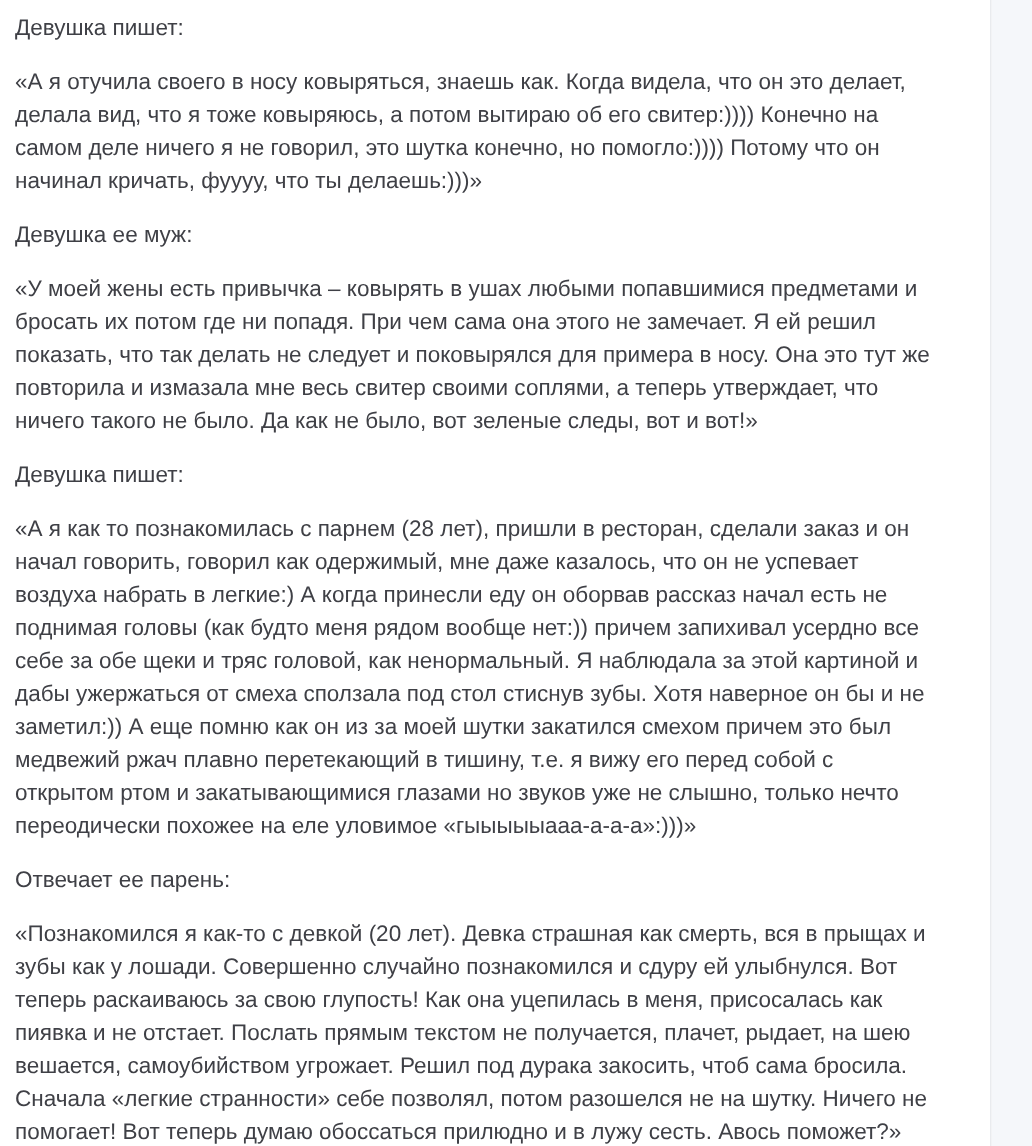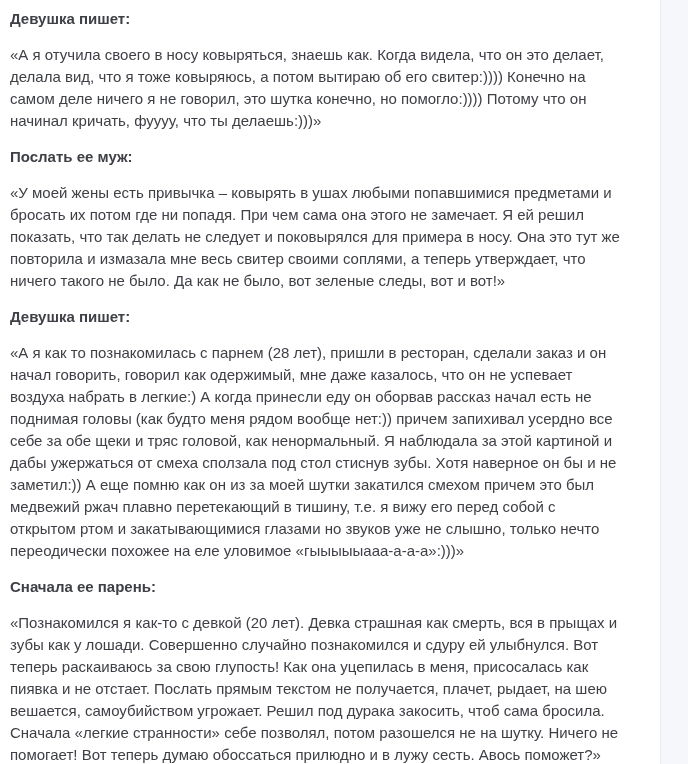--- a/index.html
+++ b/index.html
@@ -20,21 +20,20 @@
     min-height: 764px;
     background: #ffffff;
     border-right: 1px solid #e9ebee;
     padding: 8px 18px 10px 10px;
     color: #3f4046;
     font-size: 15px;
     line-height: 22px;
   }
   .post-label {
     margin: 14px 0;
-    font-weight: bold;
   }
   .post-label:first-child {
     margin-top: 0;
   }
   .post-quote {
     margin: 14px 0;
     white-space: pre-line;
   }
   .post:last-child .post-quote {
     margin-bottom: 0;
@@ -48,21 +47,21 @@
 
     <div class="post">
       <p class="post-label">Девушка пишет:</p>
       <p class="post-quote">«А я отучила своего в носу ковыряться, знаешь как. Когда видела, что он это делает,
 делала вид, что я тоже ковыряюсь, а потом вытираю об его свитер:)))) Конечно на
 самом деле ничего я не говорил, это шутка конечно, но помогло:)))) Потому что он
 начинал кричать, фуууу, что ты делаешь:)))»</p>
     </div>
 
     <div class="post">
-      <p class="post-label">Послать ее муж:</p>
+      <p class="post-label">Девушка ее муж:</p>
       <p class="post-quote">«У моей жены есть привычка – ковырять в ушах любыми попавшимися предметами и
 бросать их потом где ни попадя. При чем сама она этого не замечает. Я ей решил
 показать, что так делать не следует и поковырялся для примера в носу. Она это тут же
 повторила и измазала мне весь свитер своими соплями, а теперь утверждает, что
 ничего такого не было. Да как не было, вот зеленые следы, вот и вот!»</p>
     </div>
 
     <div class="post">
       <p class="post-label">Девушка пишет:</p>
       <p class="post-quote">«А я как то познакомилась с парнем (28 лет), пришли в ресторан, сделали заказ и он
@@ -71,21 +70,21 @@
 поднимая головы (как будто меня рядом вообще нет:)) причем запихивал усердно все
 себе за обе щеки и тряс головой, как ненормальный. Я наблюдала за этой картиной и
 дабы ужержаться от смеха сползала под стол стиснув зубы. Хотя наверное он бы и не
 заметил:)) А еще помню как он из за моей шутки закатился смехом причем это был
 медвежий ржач плавно перетекающий в тишину, т.е. я вижу его перед собой с
 открытом ртом и закатывающимися глазами но звуков уже не слышно, только нечто
 переодически похожее на еле уловимое «гыыыыыааа-а-а-а»:)))»</p>
     </div>
 
     <div class="post">
-      <p class="post-label">Сначала ее парень:</p>
+      <p class="post-label">Отвечает ее парень:</p>
       <p class="post-quote">«Познакомился я как-то с девкой (20 лет). Девка страшная как смерть, вся в прыщах и
 зубы как у лошади. Совершенно случайно познакомился и сдуру ей улыбнулся. Вот
 теперь раскаиваюсь за свою глупость! Как она уцепилась в меня, присосалась как
 пиявка и не отстает. Послать прямым текстом не получается, плачет, рыдает, на шею
 вешается, самоубийством угрожает. Решил под дурака закосить, чтоб сама бросила.
 Сначала «легкие странности» себе позволял, потом разошелся не на шутку. Ничего не
 помогает! Вот теперь думаю обоссаться прилюдно и в лужу сесть. Авось поможет?»</p>
     </div>
 
   </div>

